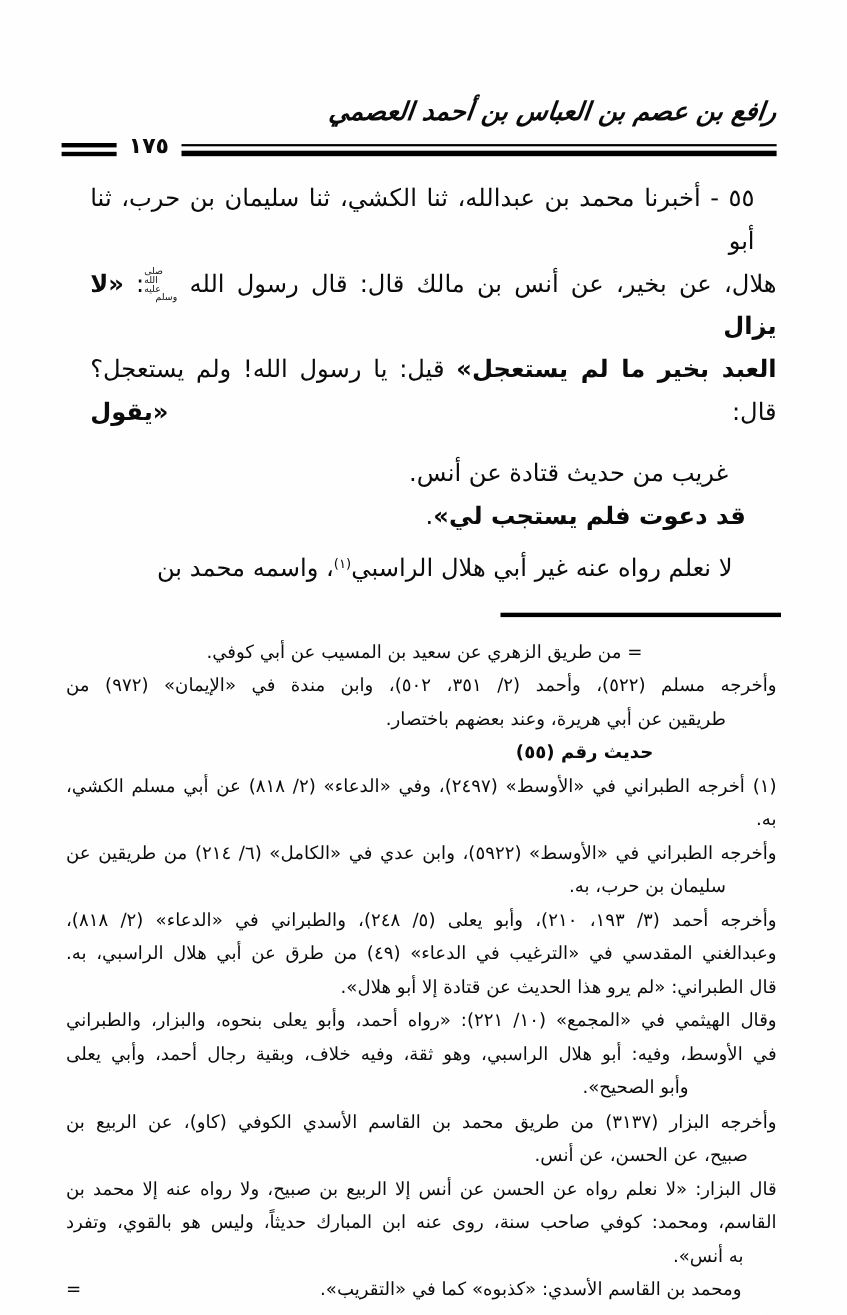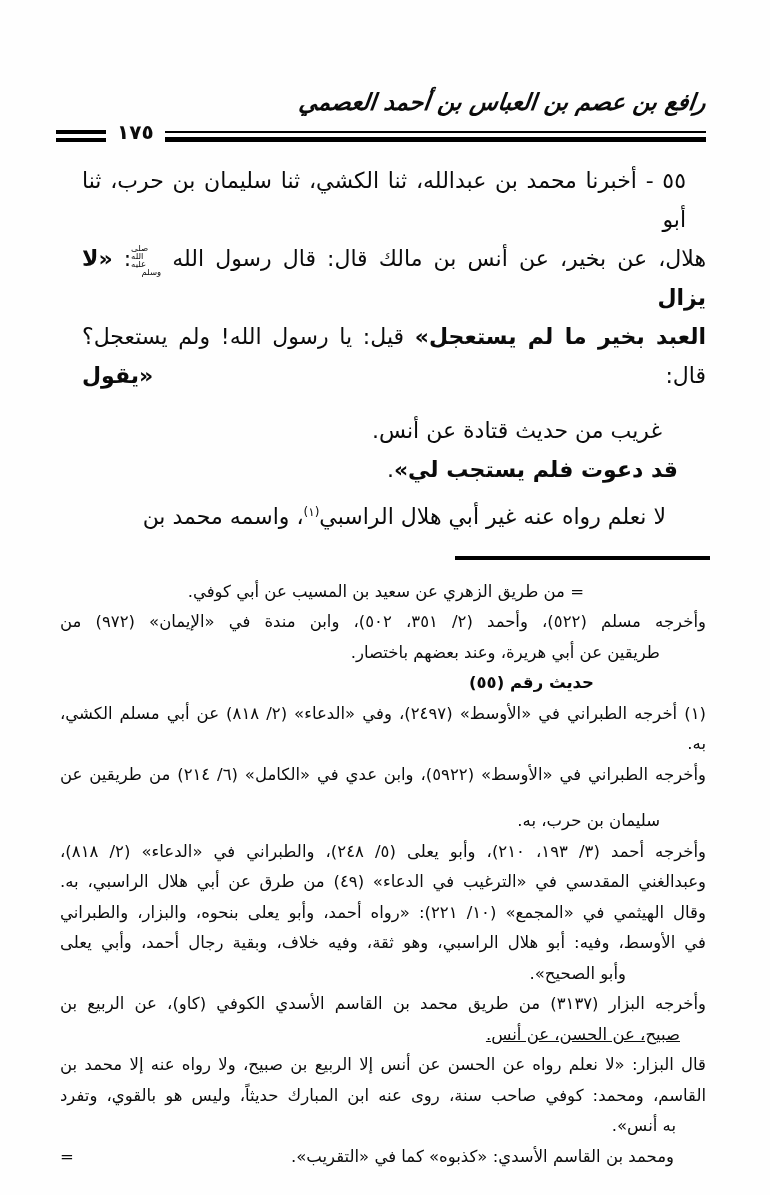--- a/index.html
+++ b/index.html
@@ -75,27 +75,28 @@
 
   <div class="fnsep"></div>
 
   <div class="footnote" id="footnote-lines">
       <div class="line start" style="padding-right: 122px;"><span>= من طريق الزهري عن سعيد بن المسيب عن أبي كوفي.</span></div>
       <div class="line just"><span>وأخرجه مسلم (٥٢٢)، وأحمد (٢/ ٣٥١، ٥٠٢)، وابن مندة في «الإيمان» (٩٧٢) من</span></div>
       <div class="line start" style="padding-right: 46px;"><span>طريقين عن أبي هريرة، وعند بعضهم باختصار.</span></div>
       <div class="line start" style="padding-right: 112px;"><span class="b">حديث رقم (٥٥)</span></div>
       <div class="line just"><span>(١) أخرجه الطبراني في «الأوسط» (٢٤٩٧)، وفي «الدعاء» (٢/ ٨١٨) عن أبي مسلم الكشي، به.</span></div>
       <div class="line just"><span>وأخرجه الطبراني في «الأوسط» (٥٩٢٢)، وابن عدي في «الكامل» (٦/ ٢١٤) من طريقين عن</span></div>
-      <div class="line start" style="padding-right: 46px; margin-top: 16px;"><span>سليمان بن حرب، به.</span></div>
+      <div class="line start" style="padding-right: 46px;"><span>سليمان بن حرب، به.</span></div>
       <div class="line just"><span>وأخرجه أحمد (٣/ ١٩٣، ٢١٠)، وأبو يعلى (٥/ ٢٤٨)، والطبراني في «الدعاء» (٢/ ٨١٨)،</span></div>
       <div class="line just"><span>وعبدالغني المقدسي في «الترغيب في الدعاء» (٤٩) من طرق عن أبي هلال الراسبي، به.</span></div>
+      <div class="line start"><span>قال الطبراني: «لم يرو هذا الحديث عن قتادة إلا أبو هلال».</span></div>
       <div class="line just"><span>وقال الهيثمي في «المجمع» (١٠/ ٢٢١): «رواه أحمد، وأبو يعلى بنحوه، والبزار، والطبراني</span></div>
       <div class="line just"><span>في الأوسط، وفيه: أبو هلال الراسبي، وهو ثقة، وفيه خلاف، وبقية رجال أحمد، وأبي يعلى</span></div>
       <div class="line start" style="padding-right: 80px;"><span>وأبو الصحيح».</span></div>
       <div class="line just"><span>وأخرجه البزار (٣١٣٧) من طريق محمد بن القاسم الأسدي الكوفي (كاو)، عن الربيع بن</span></div>
-      <div class="line start" style="padding-right: 26px; text-decoration: underline;"><span>صبيح، عن الحسن، عن أنس.</span></div>
+      <div class="line start" style="padding-right: 26px;"><span>صبيح، عن الحسن، عن أنس.</span></div>
       <div class="line just"><span>قال البزار: «لا نعلم رواه عن الحسن عن أنس إلا الربيع بن صبيح، ولا رواه عنه إلا محمد بن</span></div>
       <div class="line just"><span>القاسم، ومحمد: كوفي صاحب سنة، روى عنه ابن المبارك حديثاً، وليس هو بالقوي، وتفرد</span></div>
       <div class="line start" style="padding-right: 30px;"><span>به أنس».</span></div>
       <div class="line start" style="padding-right: 32px;"><span class="fl">=</span><span>ومحمد بن القاسم الأسدي: «كذبوه» كما في «التقريب».</span></div>
     </div>
 
 </div>
 
 </body></html>

